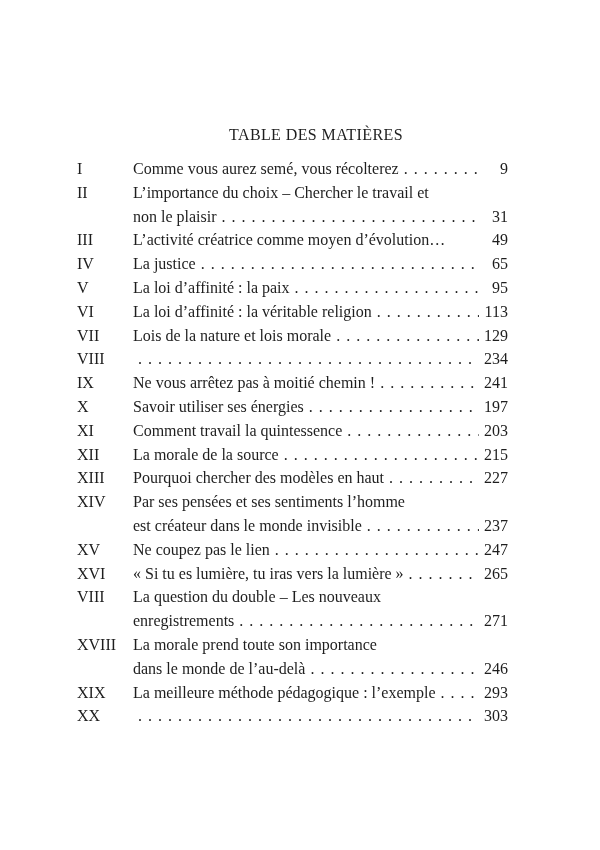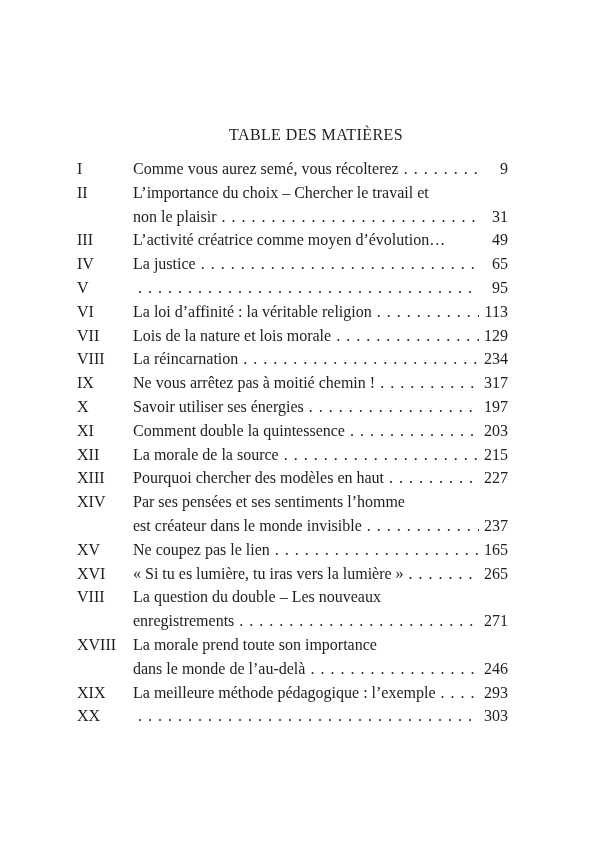--- a/index.html
+++ b/index.html
@@ -121,20 +121,21 @@
             <span class="leader">. . . . . . . . . . . . . . . . . . . . . . . . . . . . . . . . . . . . . . . . . . . . . . . . . . . . . . . . . . . . </span>
             <span class="pageno">65</span>
           </div>
         </span>
   </div>
 
   <div class="toc-entry">
     <span class="toc-num">V</span>
     <span class="toc-body">
           <div class="toc-line final">
+            <span class="line-text">La loi d’affinité : la paix</span>
             <span class="leader">. . . . . . . . . . . . . . . . . . . . . . . . . . . . . . . . . . . . . . . . . . . . . . . . . . . . . . . . . . . . </span>
             <span class="pageno">95</span>
           </div>
         </span>
   </div>
 
   <div class="toc-entry">
     <span class="toc-num">VI</span>
     <span class="toc-body">
           <div class="toc-line final">
@@ -153,54 +154,53 @@
             <span class="leader">. . . . . . . . . . . . . . . . . . . . . . . . . . . . . . . . . . . . . . . . . . . . . . . . . . . . . . . . . . . . </span>
             <span class="pageno">129</span>
           </div>
         </span>
   </div>
 
   <div class="toc-entry">
     <span class="toc-num">VIII</span>
     <span class="toc-body">
           <div class="toc-line final">
-            <span class="line-text">La réincarnation</span>
             <span class="leader">. . . . . . . . . . . . . . . . . . . . . . . . . . . . . . . . . . . . . . . . . . . . . . . . . . . . . . . . . . . . </span>
             <span class="pageno">234</span>
           </div>
         </span>
   </div>
 
   <div class="toc-entry">
     <span class="toc-num">IX</span>
     <span class="toc-body">
           <div class="toc-line final">
             <span class="line-text">Ne vous arrêtez pas à moitié chemin !</span>
             <span class="leader">. . . . . . . . . . . . . . . . . . . . . . . . . . . . . . . . . . . . . . . . . . . . . . . . . . . . . . . . . . . . </span>
-            <span class="pageno">317</span>
+            <span class="pageno">241</span>
           </div>
         </span>
   </div>
 
   <div class="toc-entry">
     <span class="toc-num">X</span>
     <span class="toc-body">
           <div class="toc-line final">
             <span class="line-text">Savoir utiliser ses énergies</span>
             <span class="leader">. . . . . . . . . . . . . . . . . . . . . . . . . . . . . . . . . . . . . . . . . . . . . . . . . . . . . . . . . . . . </span>
             <span class="pageno">197</span>
           </div>
         </span>
   </div>
 
   <div class="toc-entry">
     <span class="toc-num">XI</span>
     <span class="toc-body">
           <div class="toc-line final">
-            <span class="line-text">Comment double la quintessence</span>
+            <span class="line-text">Comment travail la quintessence</span>
             <span class="leader">. . . . . . . . . . . . . . . . . . . . . . . . . . . . . . . . . . . . . . . . . . . . . . . . . . . . . . . . . . . . </span>
             <span class="pageno">203</span>
           </div>
         </span>
   </div>
 
   <div class="toc-entry">
     <span class="toc-num">XII</span>
     <span class="toc-body">
           <div class="toc-line final">
@@ -233,21 +233,21 @@
           </div>
         </span>
   </div>
 
   <div class="toc-entry">
     <span class="toc-num">XV</span>
     <span class="toc-body">
           <div class="toc-line final">
             <span class="line-text">Ne coupez pas le lien</span>
             <span class="leader">. . . . . . . . . . . . . . . . . . . . . . . . . . . . . . . . . . . . . . . . . . . . . . . . . . . . . . . . . . . . </span>
-            <span class="pageno">165</span>
+            <span class="pageno">247</span>
           </div>
         </span>
   </div>
 
   <div class="toc-entry">
     <span class="toc-num">XVI</span>
     <span class="toc-body">
           <div class="toc-line final">
             <span class="line-text">« Si tu es lumière, tu iras vers la lumière »</span>
             <span class="leader">. . . . . . . . . . . . . . . . . . . . . . . . . . . . . . . . . . . . . . . . . . . . . . . . . . . . . . . . . . . . </span>

